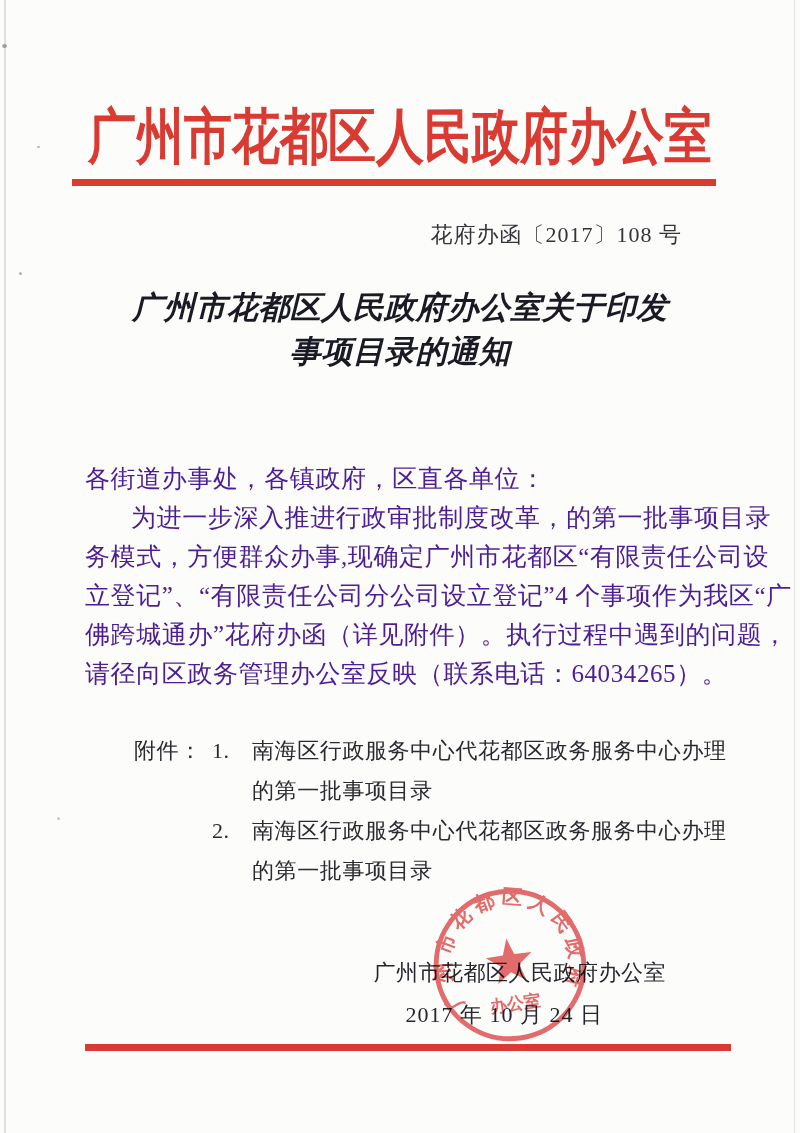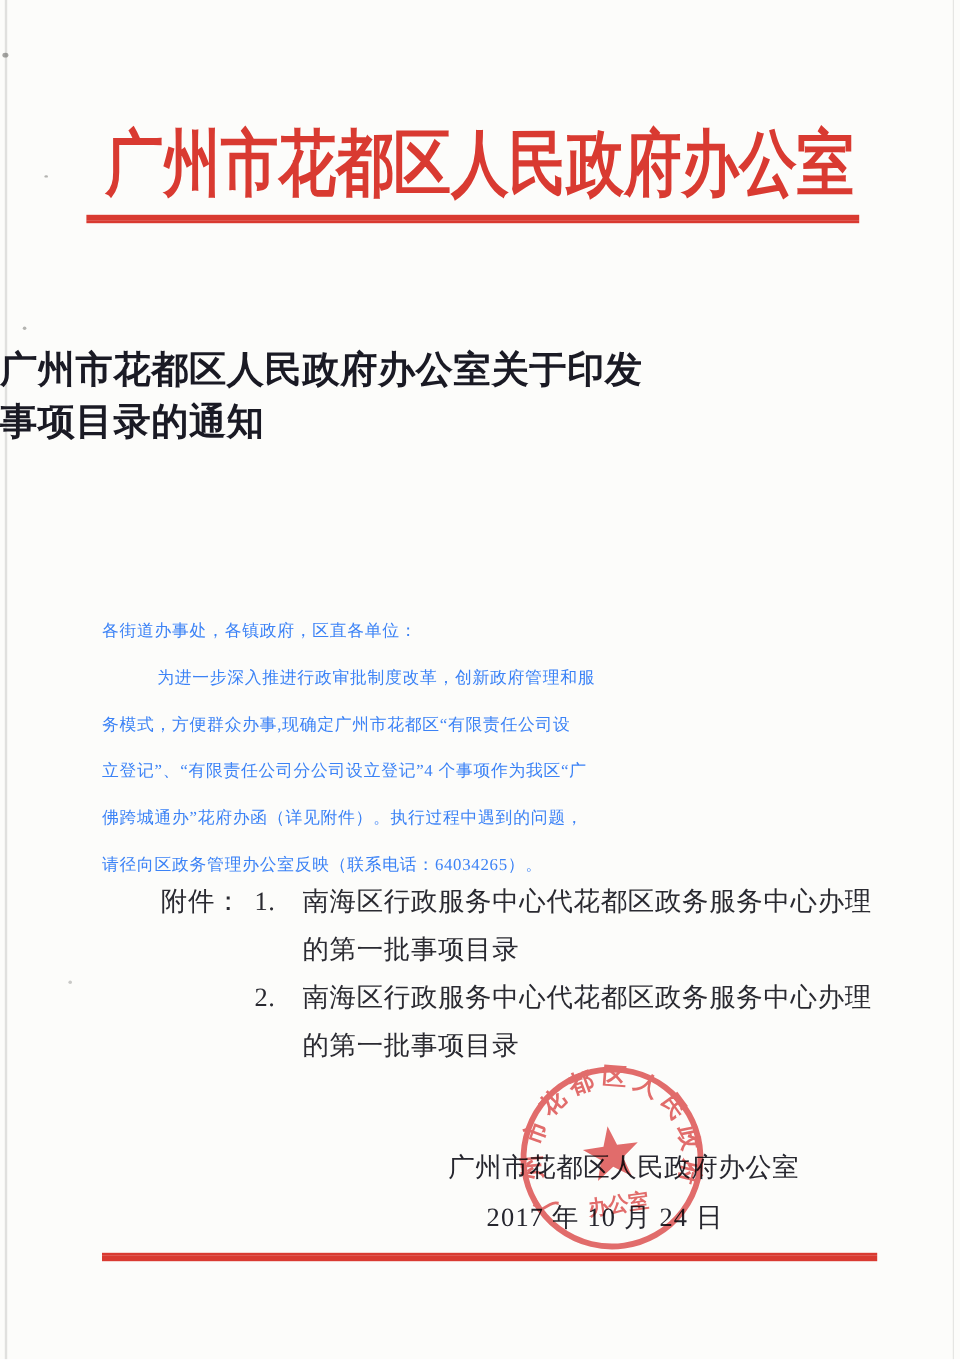--- a/index.html
+++ b/index.html
@@ -38,29 +38,28 @@
     border-top:2px solid #d93a31; border-bottom:5px solid #d93a31;
   }
 
   .doc-number {
     position:absolute; top:220px; right:118px;
     font-size:22px; color:#33333a; letter-spacing:1px; white-space:nowrap;
   }
 
   .notice-title {
     position:absolute; left:0; top:286px; width:800px;
-    font-size:31px; font-weight:bold;
-    line-height:44px; color:#1a1a24; letter-spacing:0.5px;
+    text-align:center; font-size:31px; font-weight:bold;
+    line-height:44px; color:#1a1a24; letter-spacing:0.5px;font-style:italic;
   }
 
   .body-text {
     position:absolute; left:85px; top:459px; width:640px;
-    font-size:14px; line-height:39px; color:#3b82f6;
+    font-size:25px; line-height:39px; color:#4c1d95;
     letter-spacing:0.6px;
-    margin-top:48px;
   }
   .body-text p { margin:0; white-space:nowrap; }
   .indent { padding-left:46px; }
 
   .attachments {
     position:absolute; left:134px; top:731px;
     font-size:22px; line-height:40px; color:#2a2a31; letter-spacing:0.6px;
   }
   .att-row { display:flex; white-space:nowrap;gap:10px; }
   .att-label { width:68px; }
@@ -90,29 +89,30 @@
   <div class="edge-left"></div>
   <div class="edge-right"></div>
   <div class="speck s1"></div>
   <div class="speck s2"></div>
   <div class="speck s3"></div>
   <div class="speck s4"></div>
 
   <div class="agency-title">广州市花都区人民政府办公室</div>
   <div class="rule-top"></div>
 
+  <div class="doc-number">花府办函〔2017〕108 号</div>
 
   <div class="notice-title">
     <div>广州市花都区人民政府办公室关于印发</div>
     <div>事项目录的通知</div>
   </div>
 
   <div class="body-text">
     <p>各街道办事处，各镇政府，区直各单位：</p>
-    <p class="indent">为进一步深入推进行政审批制度改革，创新政府管理和服</p>
+    <p class="indent">为进一步深入推进行政审批制度改革，的第一批事项目录</p>
     <p>务模式，方便群众办事,现确定广州市花都区“有限责任公司设</p>
     <p>立登记”、“有限责任公司分公司设立登记”4 个事项作为我区“广</p>
     <p>佛跨城通办”花府办函（详见附件）。执行过程中遇到的问题，</p>
     <p>请径向区政务管理办公室反映（联系电话：64034265）。</p>
   </div>
 
   <div class="attachments">
     <div class="att-row">
       <span class="att-label">附件：</span>
       <span class="att-num">1.</span>

